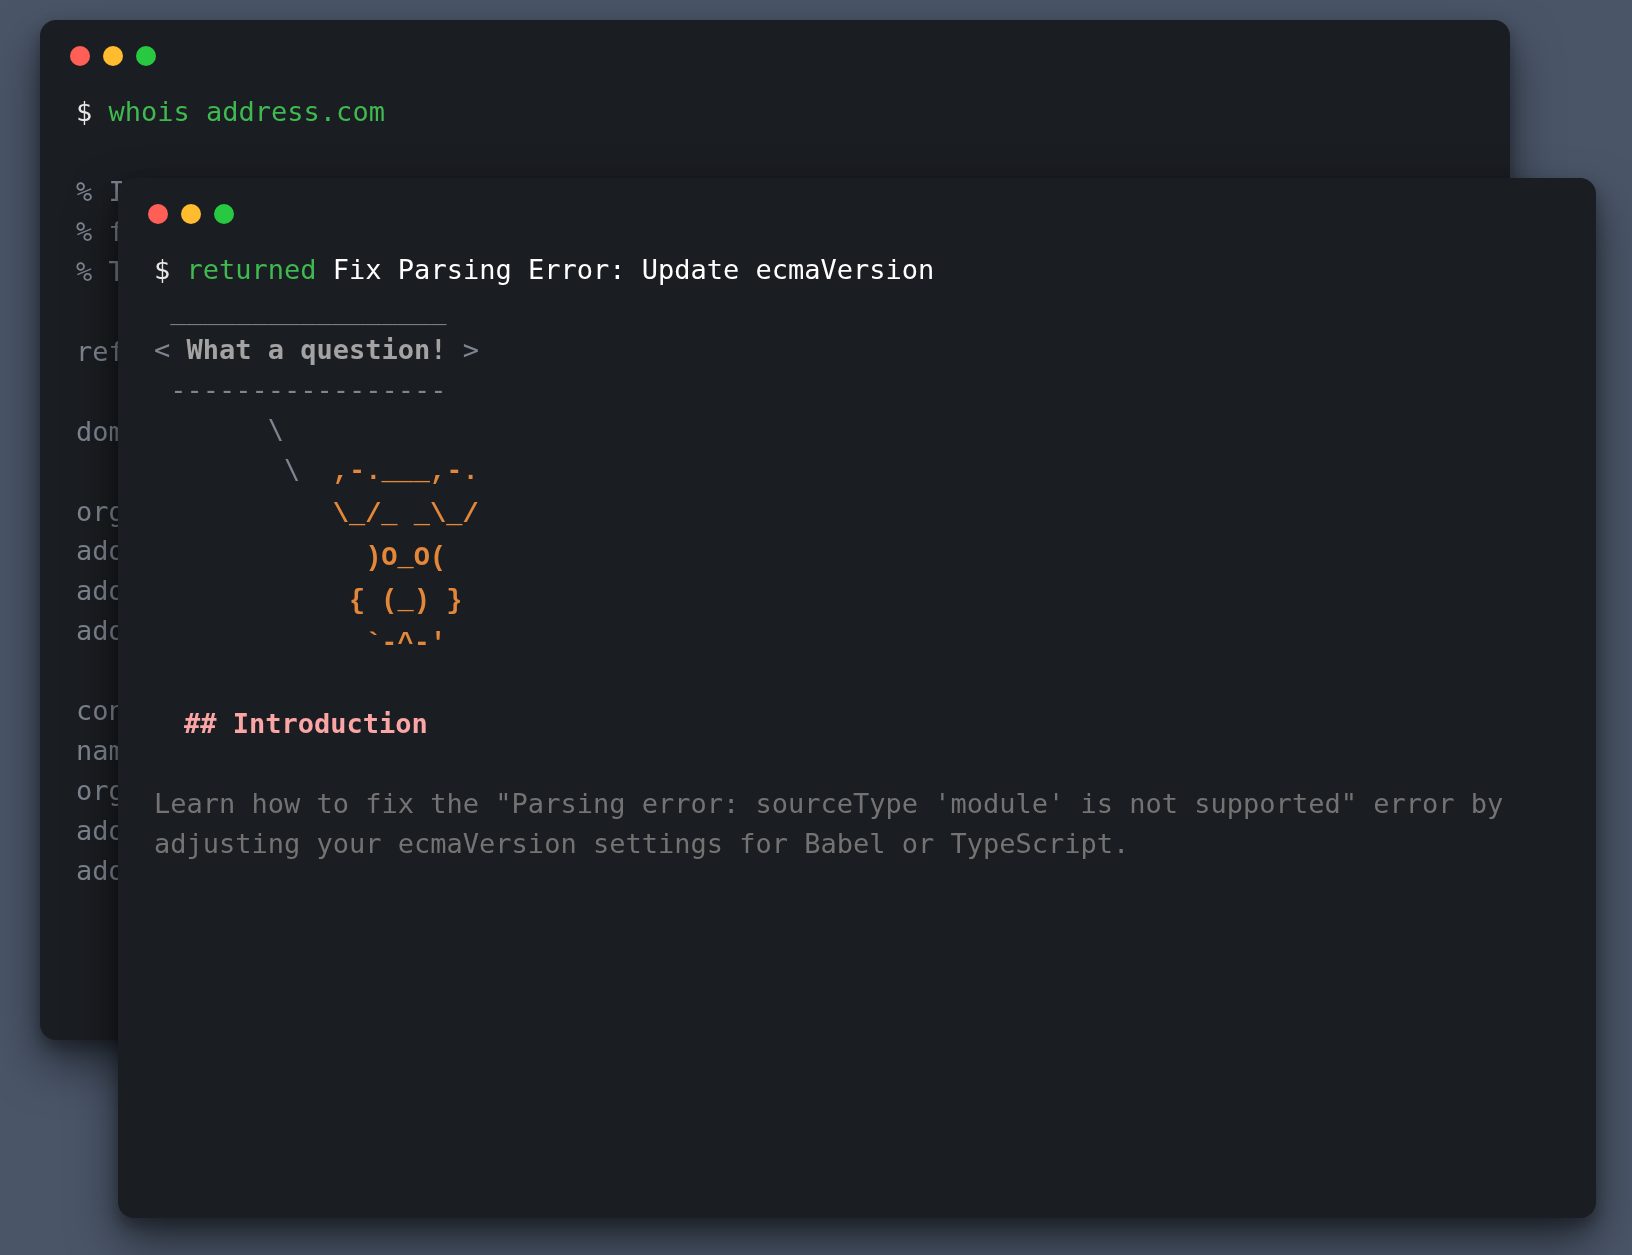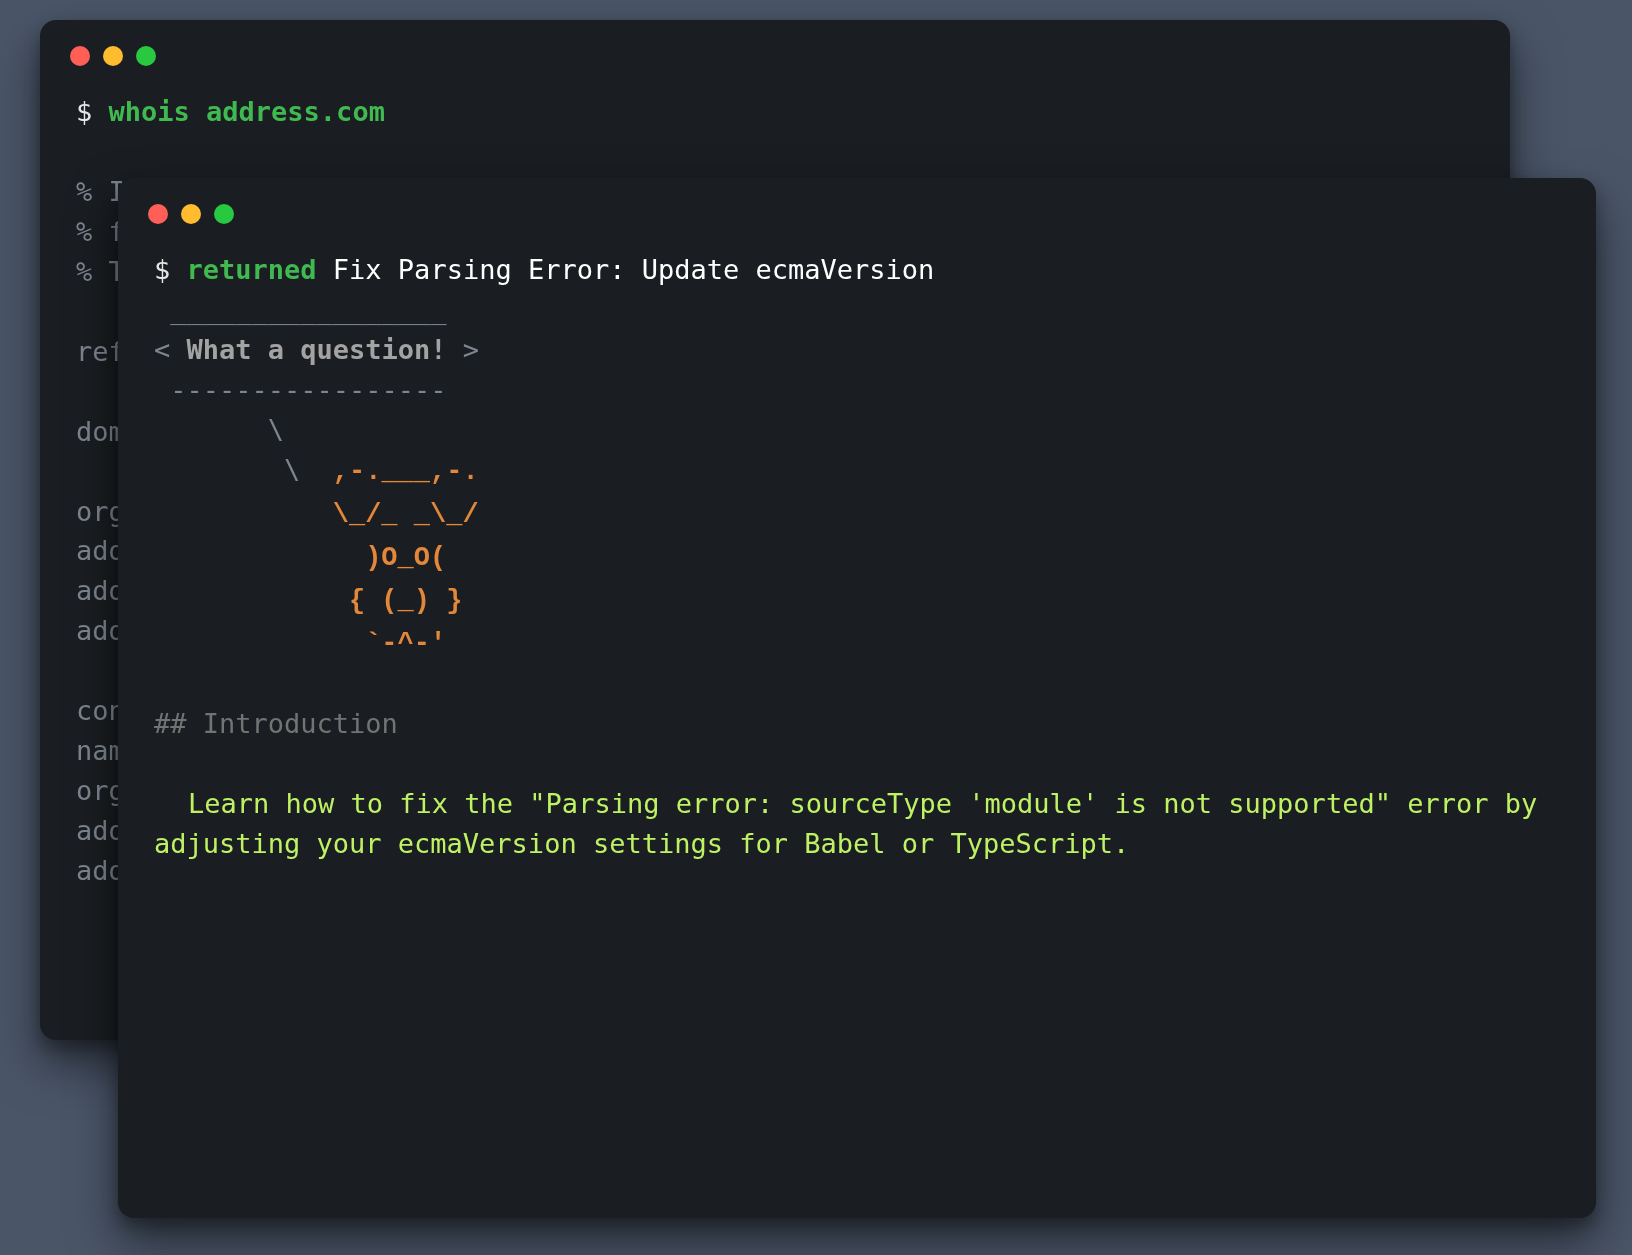--- a/index.html
+++ b/index.html
@@ -47,26 +47,26 @@
   .term-body {
     padding: 16px 36px;
     font-size: 27px;
     line-height: 1.48;
     color: #e6e6e6;
     white-space: pre;
     font-weight: 500;
   }
   .dim { color: #7d8590; }
   .prompt-dollar { color: #e6e6e6; }
-  .cmd-green { color: #3fb950; font-weight: 700; }
+  .cmd-green { color: #3fb950; font-weight: 400; }
   .cmd-red { color: #ffffff; font-weight: 500; }
   .ascii-orange { color: #e3873a; font-weight: 600; font-family: Liberation Mono, monospace; }
-  .heading-blue { color: #737373; font-weight: 400; }
+  .heading-blue { color: #fca5a5; font-weight: 700; margin-left: 30px; }
   .question-white { color: #a3a3a3; font-weight: 600; }
-  .intro-text { color: #bef264; white-space: pre-wrap; margin-left: 34px; }
+  .intro-text { color: #737373; white-space: pre-wrap; }
 </style>
 </head>
 <body>
 
 <div class="window window-back">
   <div class="titlebar">
     <div class="traffic-light tl-red"></div>
     <div class="traffic-light tl-yellow"></div>
     <div class="traffic-light tl-green"></div>
   </div>

